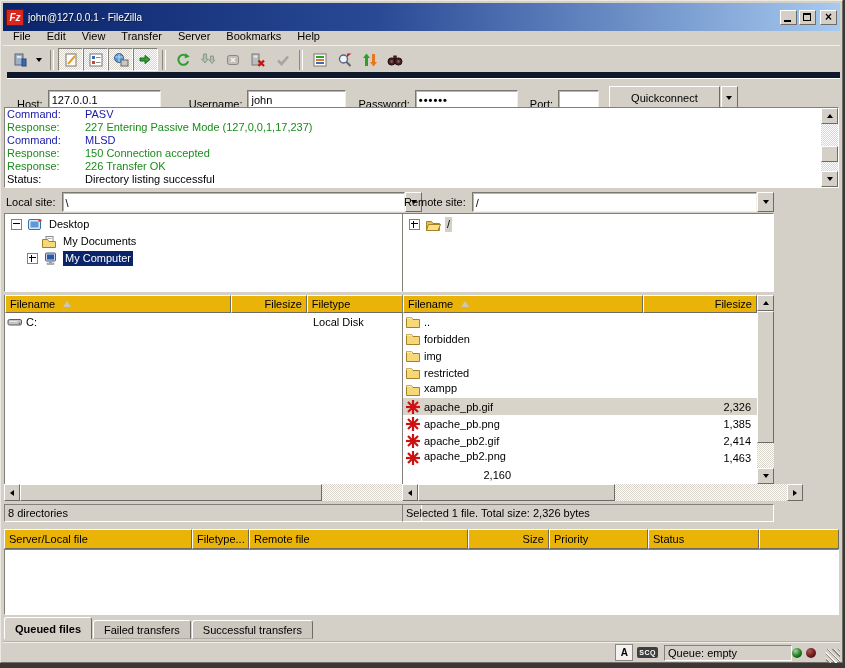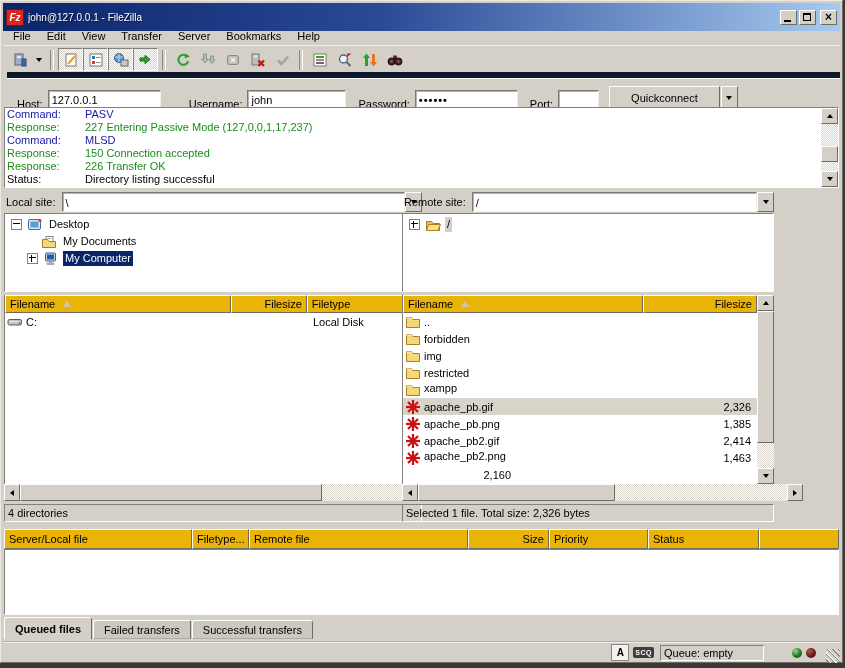--- a/index.html
+++ b/index.html
@@ -118,22 +118,22 @@
   .tab{height:19px;display:flex;align-items:center;padding:0 10px;background:#ccc8c0;
        border:1px solid;border-color:#fff #6e6a64 #b0aca4 #fff;border-radius:3px 3px 0 0;box-sizing:border-box;margin-right:1px}
   .tab.active{height:22px;background:#d4d0c8;font-weight:bold;border-bottom:none}
   
   .statusbar{position:absolute;left:2px;top:640px;right:2px;height:21px;display:flex;align-items:center;
              justify-content:flex-end;border-top:1px solid #b4b0a8;box-shadow:inset 0 1px 0 #f2efe8}
   .ttype{width:16px;height:15px;border:1px solid #8c887f;background:#f4f2ee;display:flex;align-items:center;
          justify-content:center;font-weight:bold;font-size:10px;margin-right:4px}
   .sbadge{height:11px;padding:0 2px;background:#3e3e3e;border-radius:2px;color:#fff;font-size:7px;
           line-height:11px;font-weight:bold;letter-spacing:.5px;margin-right:6px}
-  .queuebox{width:104px;height:16px;border:1px solid;border-color:#828078 #fff #fff #828078;
-            box-sizing:border-box;padding:1px 3px;margin-right:28px;white-space:nowrap}
+  .queuebox{width:128px;height:16px;border:1px solid;border-color:#828078 #fff #fff #828078;
+            box-sizing:border-box;padding:1px 3px;margin-right:0;white-space:nowrap}
   .led{width:10px;height:10px;border-radius:50%;margin-right:4px}
   .led.green{background:radial-gradient(circle at 35% 30%,#9ad89a,#1e7a1e 55%,#0b3d0b)}
   .led.red{background:radial-gradient(circle at 35% 30%,#a85858,#6e1a1a 55%,#380b0b)}
   .grip{width:14px;height:14px;align-self:flex-end;margin-left:6px;
         background:repeating-linear-gradient(45deg,transparent 0 2px,#8c887f 2px 3px,#f4f2ee 3px 4px)}
   .botstrip{position:absolute;left:0;bottom:0;width:845px;height:5px;background:#3a3734}
 </style>
 </head>
 <body>
 
@@ -399,21 +399,21 @@
         <span class="harrow sbtn">
             <span class="tri-left"></span>
           </span>
         <span class="htrack checker">
             <span class="hthumb raised" style="left:0;width:300px"></span>
           </span>
         <span class="harrow sbtn">
             <span class="tri-right"></span>
           </span>
       </div>
-      <div class="panelstatus">4 directories</div>
+      <div class="panelstatus">8 directories</div>
     </div>
 
     <div class="panel right">
       <div class="sitebar">
         <span class="sitelabel">Remote site:</span>
         <span class="sitecombo">
           <span class="inputbox sitevalue">/</span>
           <span class="combobtn sbtn">
               <span class="tri-down"></span>
             </span>

